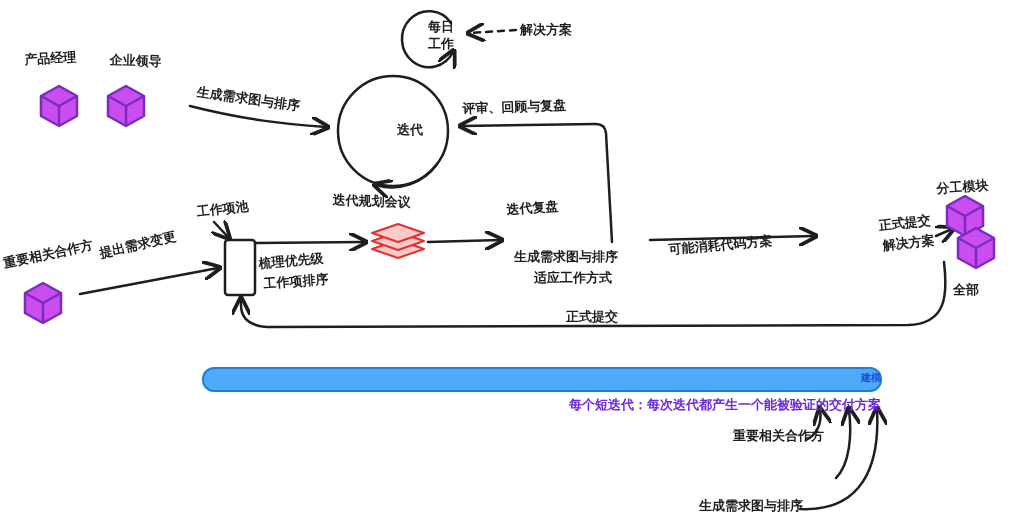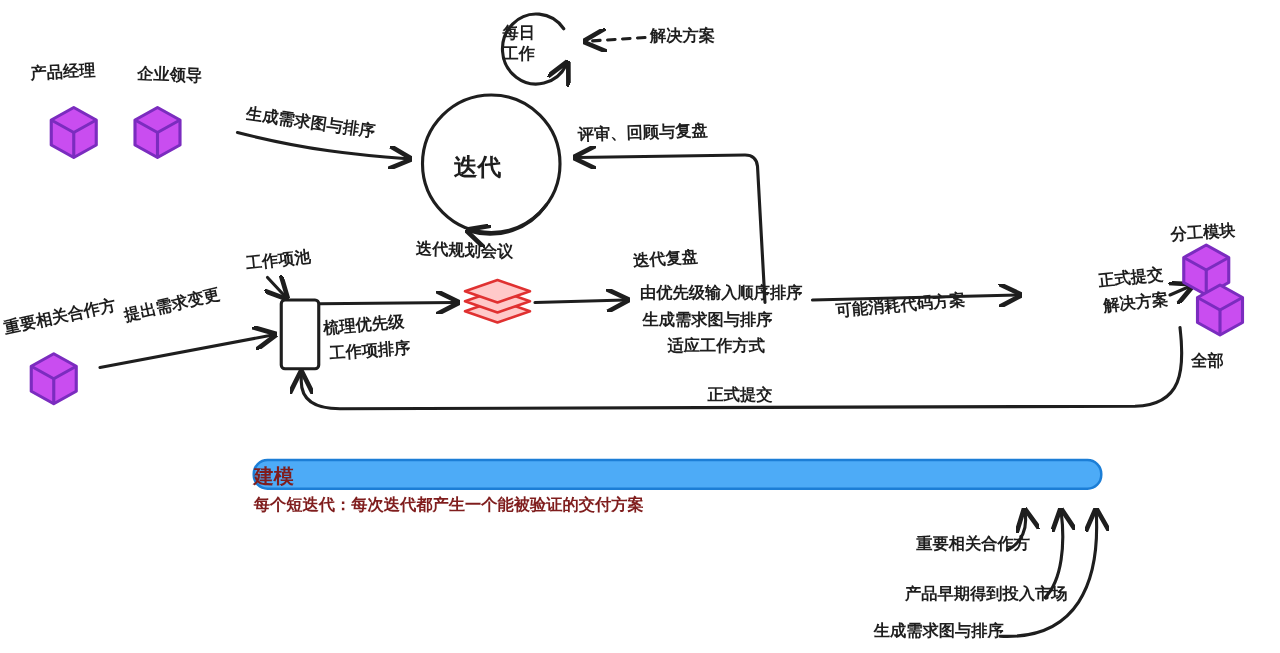--- a/index.html
+++ b/index.html
@@ -1,24 +1,24 @@
 <!DOCTYPE html>
 <html><head>
 <meta charset="utf-8">
 <style>
   *{margin:0;padding:0;box-sizing:border-box}
   html,body{background:#ffffff}
   body{font-family:"DejaVu Sans","Liberation Sans",sans-serif}
   #canvas{position:relative;width:1024px;height:522px;background:#ffffff;overflow:hidden}
   svg{position:absolute;left:0;top:0}
   .lbl{position:absolute;color:#1e1e1e;font-weight:700;font-size:13px;white-space:nowrap;line-height:1.3;transform-origin:left top}
-  .lbl.center{text-align:left;white-space:normal}
-  .lbl.big{font-size:19px}
-  .lbl.white{color:#7f1d1d;font-size:16px}
-  .lbl.maroon{color:#7f1d1d}
+  .lbl.center{text-align:right;white-space:normal}
+  .lbl.big{font-size:13px}
+  .lbl.white{color:#1d4ed8;font-size:10px}
+  .lbl.maroon{color:#6d28d9}
 </style>
 </head>
 <body>
 
 <div id="canvas">
 
   <svg width="1024" height="522" viewBox="0 0 1024 522">
     <defs>
       <marker id="ah" viewBox="0 0 10 10" refX="8" refY="5" markerWidth="7.5" markerHeight="7.5" orient="auto">
         <path d="M0,0 L10,5 L0,10" fill="none" stroke="#1e1e1e" stroke-width="2" stroke-linecap="round"></path>
@@ -91,34 +91,32 @@
 
   <div class="lbl center big" style="left:363px;top:122px;width:60px">迭代</div>
   <div class="lbl" style="left:462px;top:101px;transform:rotate(-2deg)">评审、回顾与复盘</div>
   <div class="lbl" style="left:333px;top:192px;transform:rotate(2deg)">迭代规划会议</div>
   <div class="lbl" style="left:506px;top:202px;transform:rotate(-4deg)">迭代复盘</div>
 
   <div class="lbl" style="left:196px;top:204px;transform:rotate(-6deg)">工作项池</div>
   <div class="lbl" style="left:258px;top:256px;transform:rotate(-5deg)">梳理优先级</div>
   <div class="lbl" style="left:263px;top:276px;transform:rotate(-4deg)">工作项排序</div>
 
-  <div class="lbl" style="left:512px;top:227px">由优先级输入顺序排序</div>
   <div class="lbl" style="left:514px;top:249px">生成需求图与排序</div>
   <div class="lbl" style="left:534px;top:270px">适应工作方式</div>
 
   <div class="lbl" style="left:668px;top:242px;transform:rotate(-5deg)">可能消耗代码方案</div>
   <div class="lbl" style="left:936px;top:181px;transform:rotate(-4deg)">分工模块</div>
   <div class="lbl" style="left:878px;top:218px;transform:rotate(-6deg)">正式提交</div>
   <div class="lbl" style="left:882px;top:238px;transform:rotate(-6deg)">解决方案</div>
   <div class="lbl" style="left:953px;top:282px">全部</div>
 
   <div class="lbl" style="left:566px;top:309px">正式提交</div>
   <div class="lbl" style="left:2px;top:256px;transform:rotate(-12deg)">重要相关合作方</div>
   <div class="lbl" style="left:98px;top:246px;transform:rotate(-13deg)">提出需求变更</div>
 
   <div class="lbl center white" style="left:203px;top:371px;width:678px">建模</div>
   <div class="lbl center maroon" style="left:203px;top:397px;width:678px">每个短迭代：每次迭代都产生一个能被验证的交付方案</div>
 
   <div class="lbl" style="left:733px;top:428px">重要相关合作方</div>
-  <div class="lbl" style="left:724px;top:468px">产品早期得到投入市场</div>
   <div class="lbl" style="left:699px;top:498px">生成需求图与排序</div>
 
 </div>
 
 </body></html>

